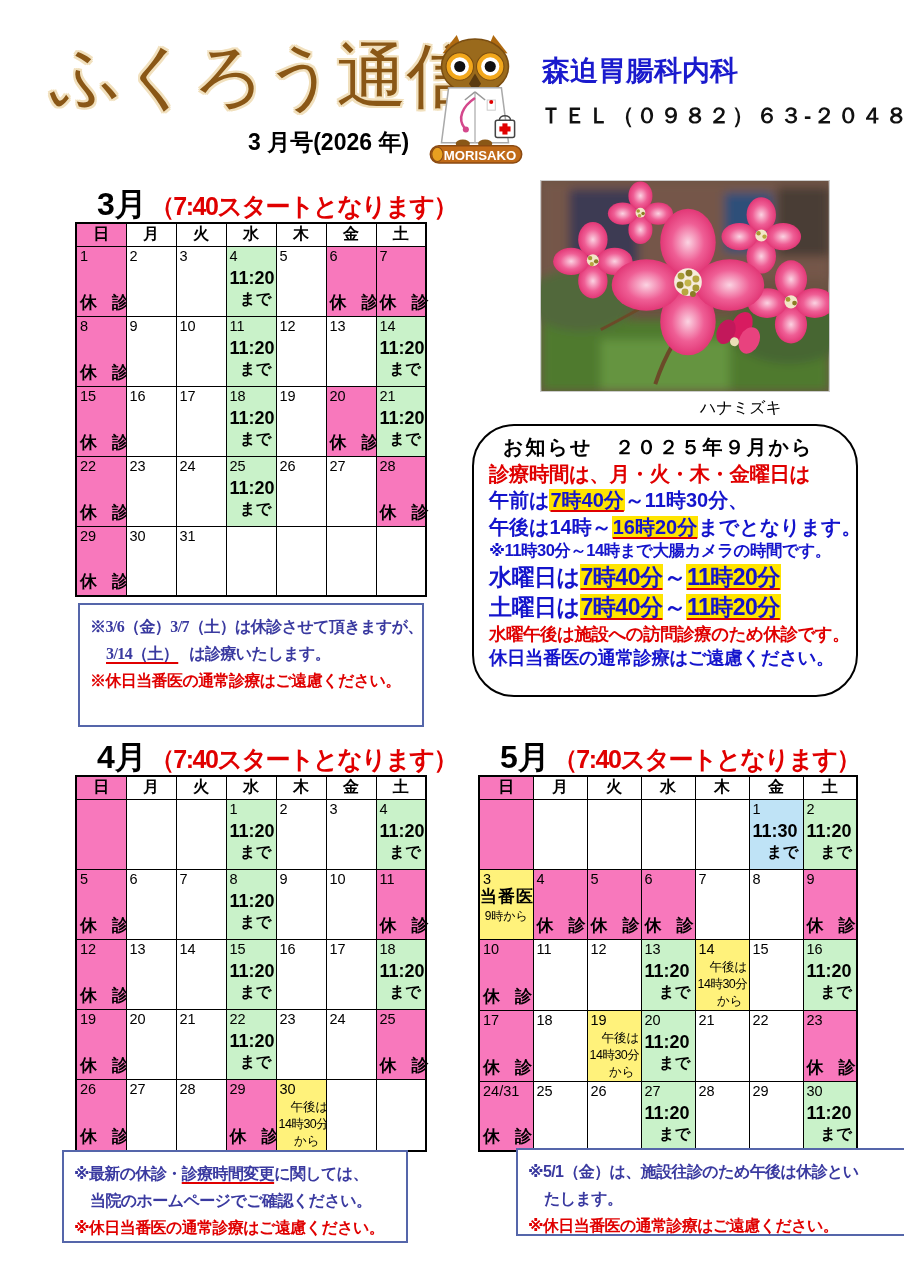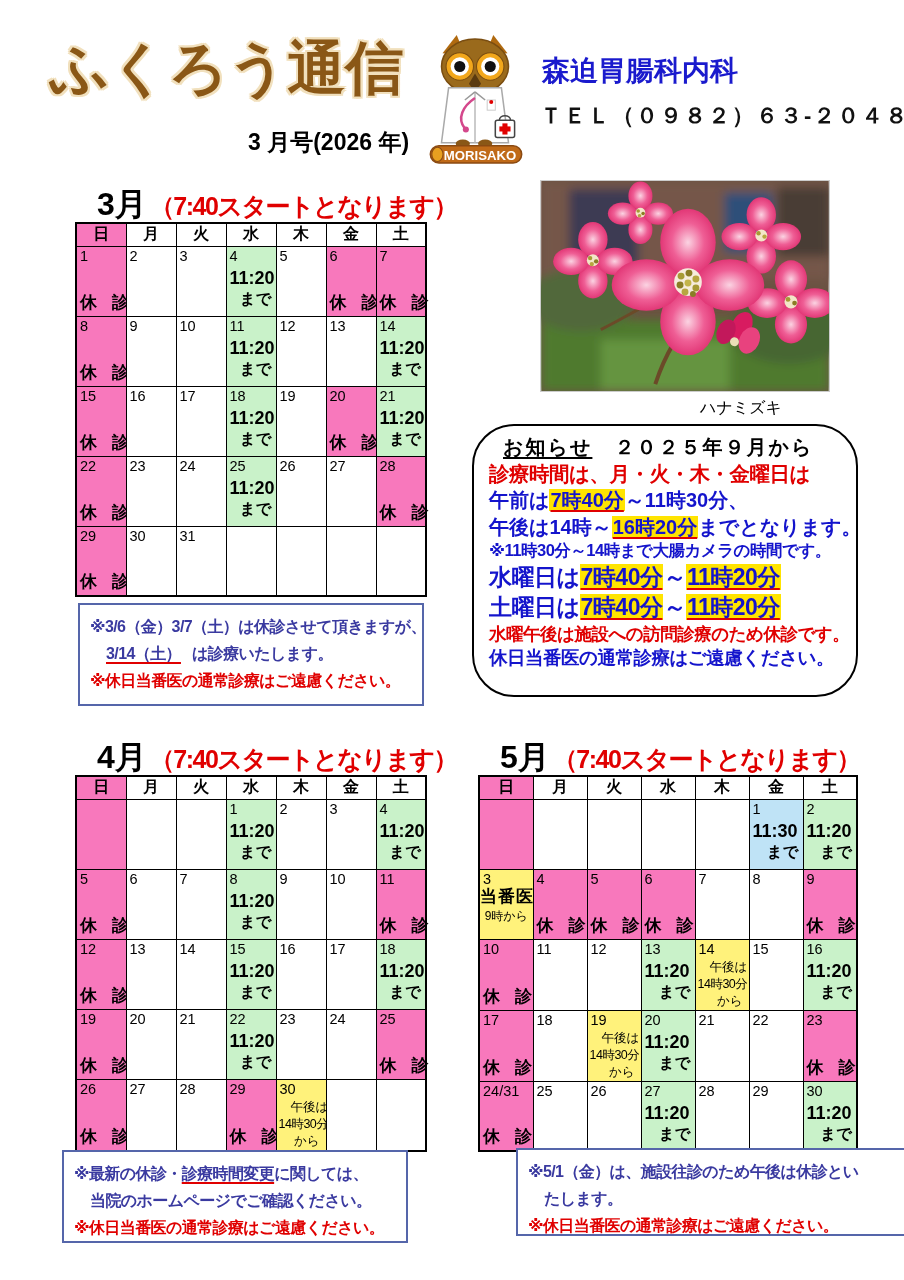--- a/index.html
+++ b/index.html
@@ -5,21 +5,21 @@
   :root{
     --pink:#f878bc; --green:#c9f2c9; --yellow:#fff27b; --bluecell:#bfe3f6;
     --hl:#ffe400; --red:#e00000; --blue:#1414cc; --navy:#3a3aa0; --black:#000;
     --brown:#8a5716; --clinicblue:#1a1acd; --noteborder:#5566aa;
   }
   *{margin:0;padding:0;box-sizing:border-box;}
   body{background:#fff;font-family:"Liberation Sans","DejaVu Sans",sans-serif;}
   .page{position:relative;width:904px;height:1280px;background:#fff;overflow:hidden;}
 
   
-  .logo{position:absolute;left:50px;top:30px;font-size:58px;font-weight:bold;color:var(--brown);
+  .logo{position:absolute;left:50px;top:30px;font-size:70px;font-weight:normal;color:var(--brown);
     white-space:nowrap;letter-spacing:0;
     text-shadow:-2px -2px 0 #f1e0bd,2px -2px 0 #f1e0bd,-2px 2px 0 #f1e0bd,2px 2px 0 #f1e0bd,
       -2px 0 0 #f1e0bd,2px 0 0 #f1e0bd,0 -2px 0 #f1e0bd,0 2px 0 #f1e0bd;}
   .issue{position:absolute;left:248px;top:127px;font-size:23px;font-weight:600;color:#000;white-space:nowrap;}
   .owl{position:absolute;left:424px;top:33px;}
   .clinic-name{position:absolute;left:542px;top:52px;font-size:28px;font-weight:bold;color:var(--clinicblue);white-space:nowrap;}
   .tel{position:absolute;left:540px;top:101px;font-size:22px;font-weight:600;color:#111;letter-spacing:2px;white-space:nowrap;}
 
   
   .cal{position:absolute;}
@@ -57,25 +57,25 @@
   #notice .rl{font-weight:bold;white-space:nowrap;line-height:1.32;}
   .n-title{font-size:20px;padding-left:14px;letter-spacing:2px;}
   .n-red{font-size:20.5px;letter-spacing:-0.5px;}
   .n-time{font-size:20px;}
   .n-sm{font-size:16.5px;letter-spacing:-0.5px;}
   .n-big{font-size:23px;line-height:1.2;letter-spacing:-0.5px;}
   .n-warn{font-size:17.5px;letter-spacing:-0.5px;}
   .n-last{font-size:18.5px;letter-spacing:-0.5px;}
   .hl{background:var(--hl);padding:0 1px;}
   .u-red{text-decoration:underline;text-decoration-color:#e00000;text-decoration-thickness:2px;text-underline-offset:3px;}
-  .u-black{text-decoration:underline;text-decoration-color:#000;text-decoration-thickness:1.5px;text-underline-offset:3px;text-align:center;}
+  .u-black{text-decoration-color:#000;text-decoration-thickness:1.5px;text-underline-offset:3px;text-align:center;}
 
   
   .note-box{position:absolute;border:2px solid var(--noteborder);background:#fff;padding:8px 10px 6px 10px;overflow:hidden;}
-  #note-0{left:78px;top:603px;width:346px;height:103px;}
+  #note-0{left:78px;top:603px;width:346px;height:124px;font-family:Liberation Serif, serif;}
   #note-1{left:62px;top:1150px;width:346px;height:93px;}
   #note-2{left:478px;top:1148px;width:448px;height:88px;margin-left:38px;}
   .note-box .rl{font-size:16px;font-weight:600;line-height:1.7;letter-spacing:-0.6px;white-space:nowrap;}
   .indent{padding-left:16px;}
 </style>
 </head>
 <body>
 
 <div class="page">
 

